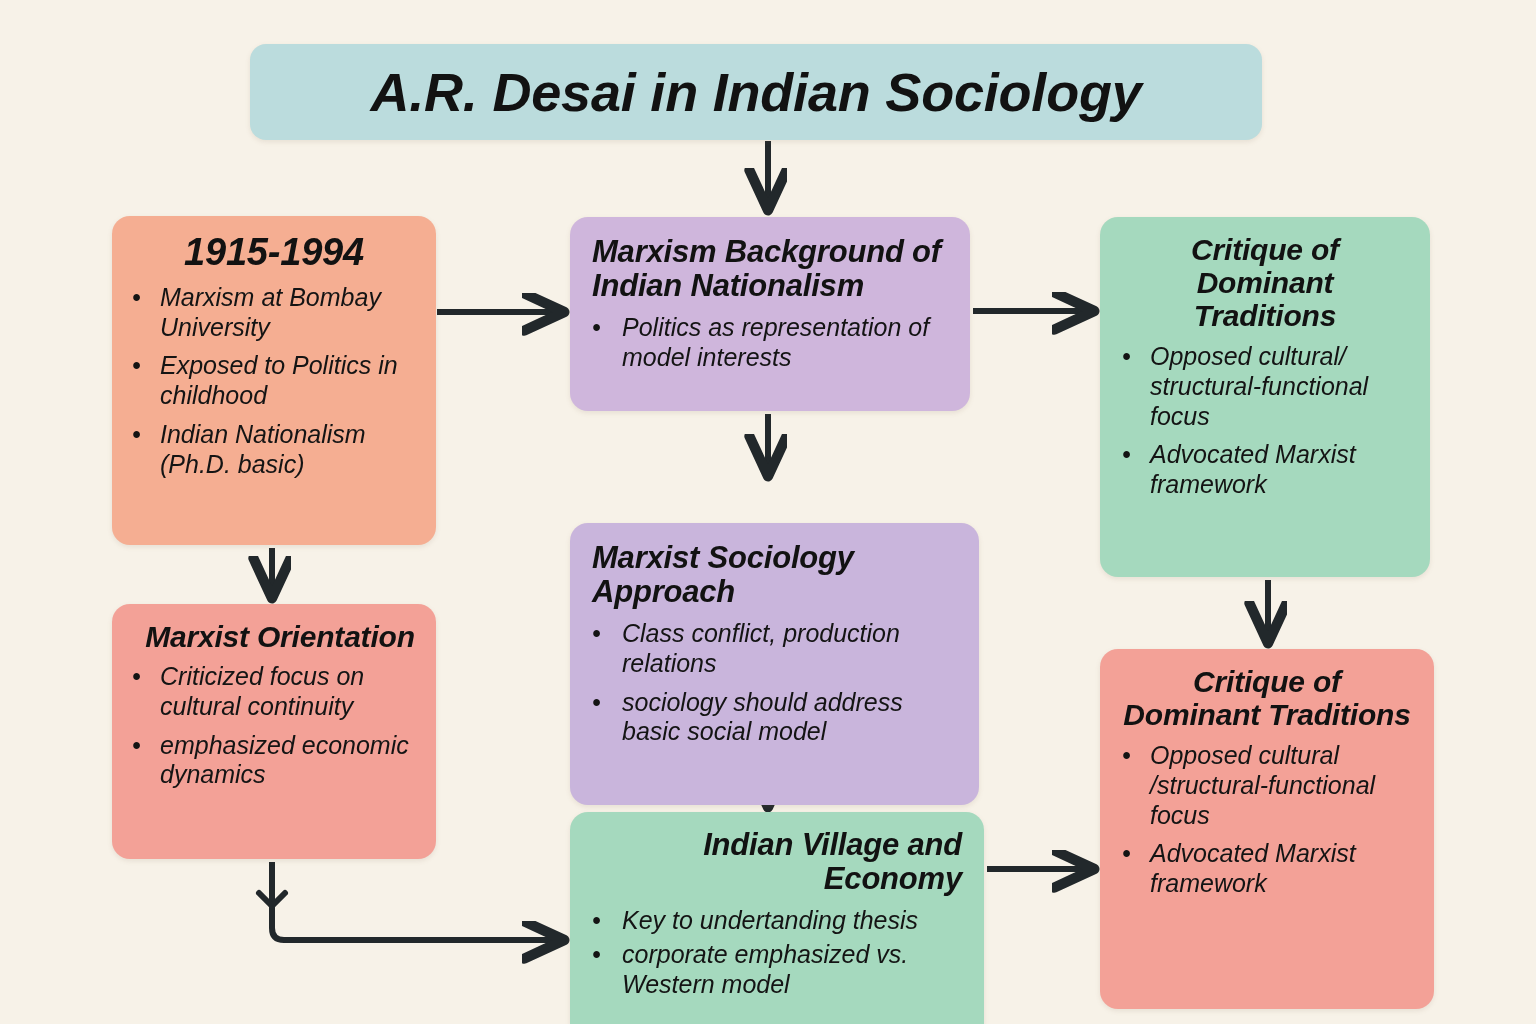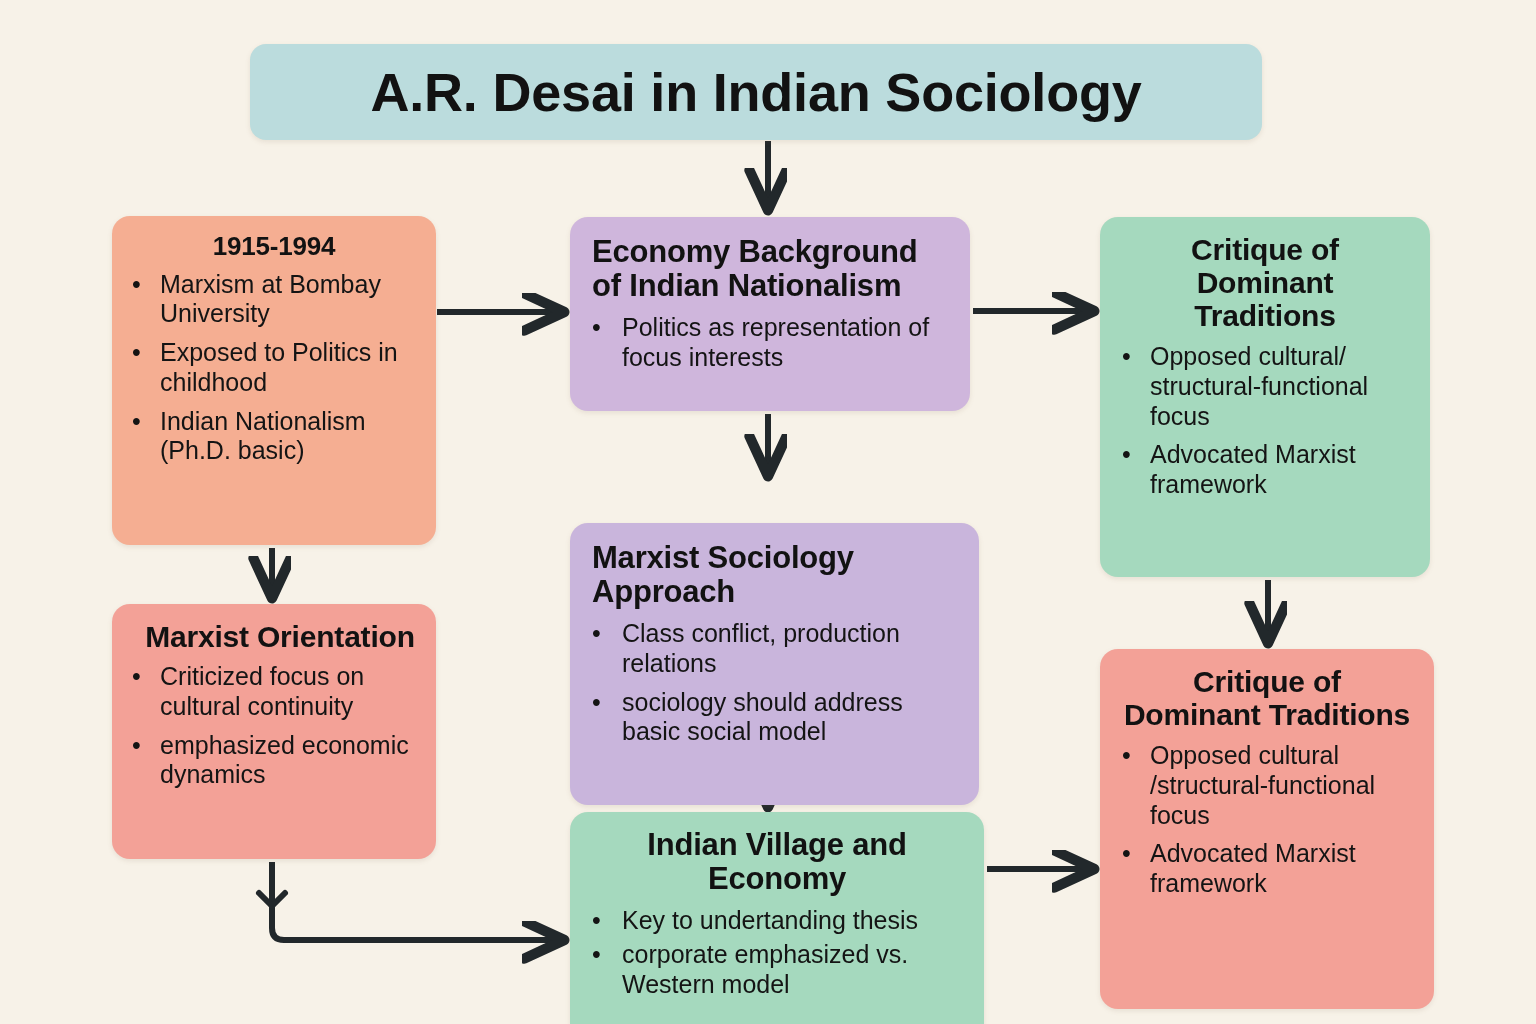--- a/index.html
+++ b/index.html
@@ -28,20 +28,21 @@
     height: 1024px;
     pointer-events: none;
     z-index: 1;
   }
   .node {
     position: absolute;
     box-sizing: border-box;
     border-radius: 18px;
     z-index: 2;
     box-shadow: 0 2px 5px rgba(120, 100, 80, 0.13);
+    font-style: italic;
   }
   .node .ttl {
     font-weight: bold;
     color: #121212;
     letter-spacing: -0.2px;
     line-height: 1.10;
   }
   .node ul {
     list-style: none;
     margin: 0;
@@ -83,37 +84,37 @@
   
   #node-bio        { left: 112px;  top: 216px; width: 324px; height: 329px; background: #F5AE92; padding: 16px 20px 0 20px; }
   #node-marxorient { left: 112px;  top: 604px; width: 324px; height: 255px; background: #F3A197; padding: 16px 8px 0 20px; }
   #node-social     { left: 570px;  top: 217px; width: 400px; height: 194px; background: #CFB6DC; padding: 18px 22px 0 22px; }
   #node-approach   { left: 570px;  top: 482px; width: 409px; height: 282px; background: #C9B5DC; padding: 18px 22px 0 22px; margin-top: 41px; }
   #node-village    { left: 570px;  top: 812px; width: 414px; height: 230px; background: #A5D9BE; padding: 16px 22px 0 22px; }
   #node-critique-a { left: 1100px; top: 217px; width: 330px; height: 360px; background: #A5D9BE; padding: 16px 22px 0 22px; }
   #node-critique-b { left: 1100px; top: 649px; width: 334px; height: 360px; background: #F3A197; padding: 16px 22px 0 22px; }
 
   
-  #node-bio .ttl        { font-size: 26px; text-align: center; }
+  #node-bio .ttl        { font-size: 38px; text-align: center; }
   #node-bio li          { font-size: 25px; padding-left: 28px; }
   #node-bio ul          { margin-top: 8px; }
 
   #node-marxorient .ttl { font-size: 30px; text-align: center; }
   #node-marxorient li   { font-size: 25px; padding-left: 28px; }
   #node-marxorient ul   { margin-top: 8px; }
 
   #node-social .ttl     { font-size: 31px; text-align: left; }
   #node-social li       { font-size: 25px; padding-left: 30px; }
   #node-social ul       { margin-top: 10px; }
 
   #node-approach .ttl   { font-size: 31px; text-align: left; }
   #node-approach li     { font-size: 25px; padding-left: 30px; }
   #node-approach ul     { margin-top: 10px; }
 
-  #node-village .ttl    { font-size: 31px; text-align: center; }
+  #node-village .ttl    { font-size: 31px; text-align: right; }
   #node-village li      { font-size: 25px; padding-left: 30px; margin-top: 4px; }
   #node-village ul      { margin-top: 10px; }
 
   #node-critique-a .ttl { font-size: 30px; text-align: center; }
   #node-critique-a li   { font-size: 25px; padding-left: 28px; }
   #node-critique-a ul   { margin-top: 10px; }
 
   #node-critique-b .ttl { font-size: 30px; text-align: center; }
   #node-critique-b li   { font-size: 25px; padding-left: 28px; }
   #node-critique-b ul   { margin-top: 10px; }
@@ -183,25 +184,25 @@
         <span class="tx">Criticized focus on cultural continuity</span>
       </li>
       <li>
         <span class="bl">•</span>
         <span class="tx">emphasized economic dynamics</span>
       </li>
     </ul>
   </div>
 
   <div class="node" id="node-social">
-    <div class="ttl">Economy Background of Indian Nationalism</div>
-    <ul>
-      <li>
-        <span class="bl">•</span>
-        <span class="tx">Politics as representation of focus interests</span>
+    <div class="ttl">Marxism Background of Indian Nationalism</div>
+    <ul>
+      <li>
+        <span class="bl">•</span>
+        <span class="tx">Politics as representation of model interests</span>
       </li>
     </ul>
   </div>
 
   <div class="node" id="node-approach">
     <div class="ttl">Marxist Sociology Approach</div>
     <ul>
       <li>
         <span class="bl">•</span>
         <span class="tx">Class conflict, production relations</span>

